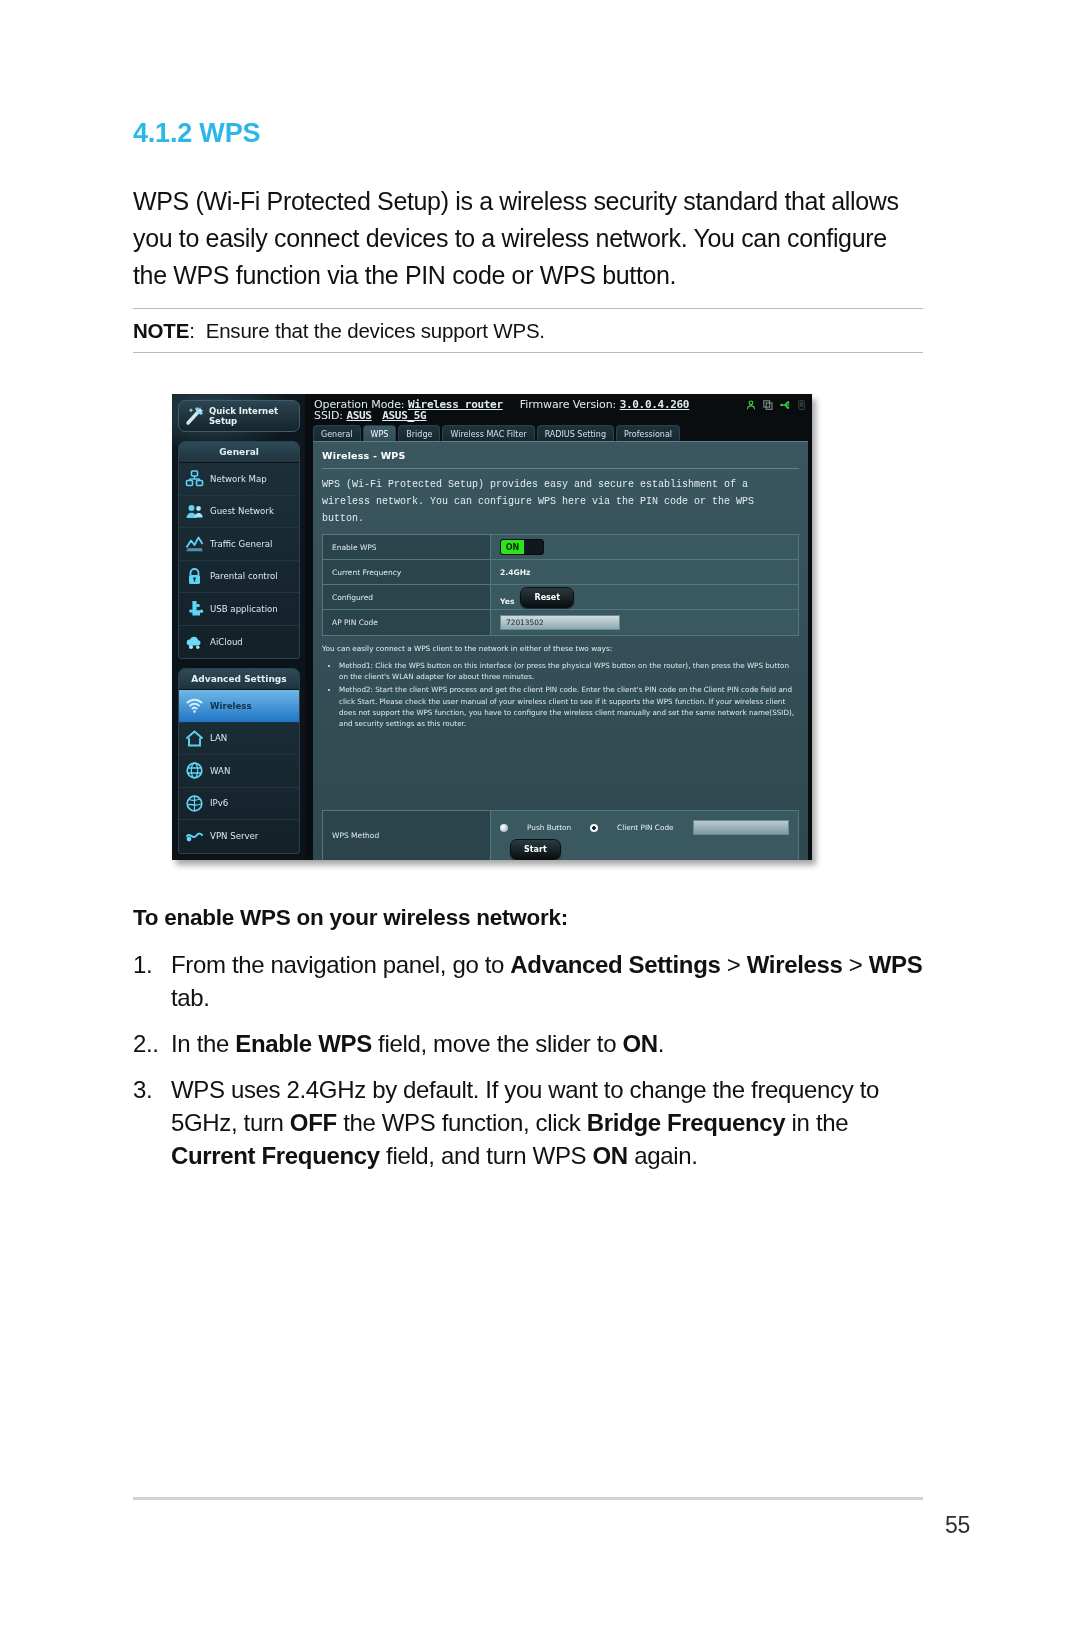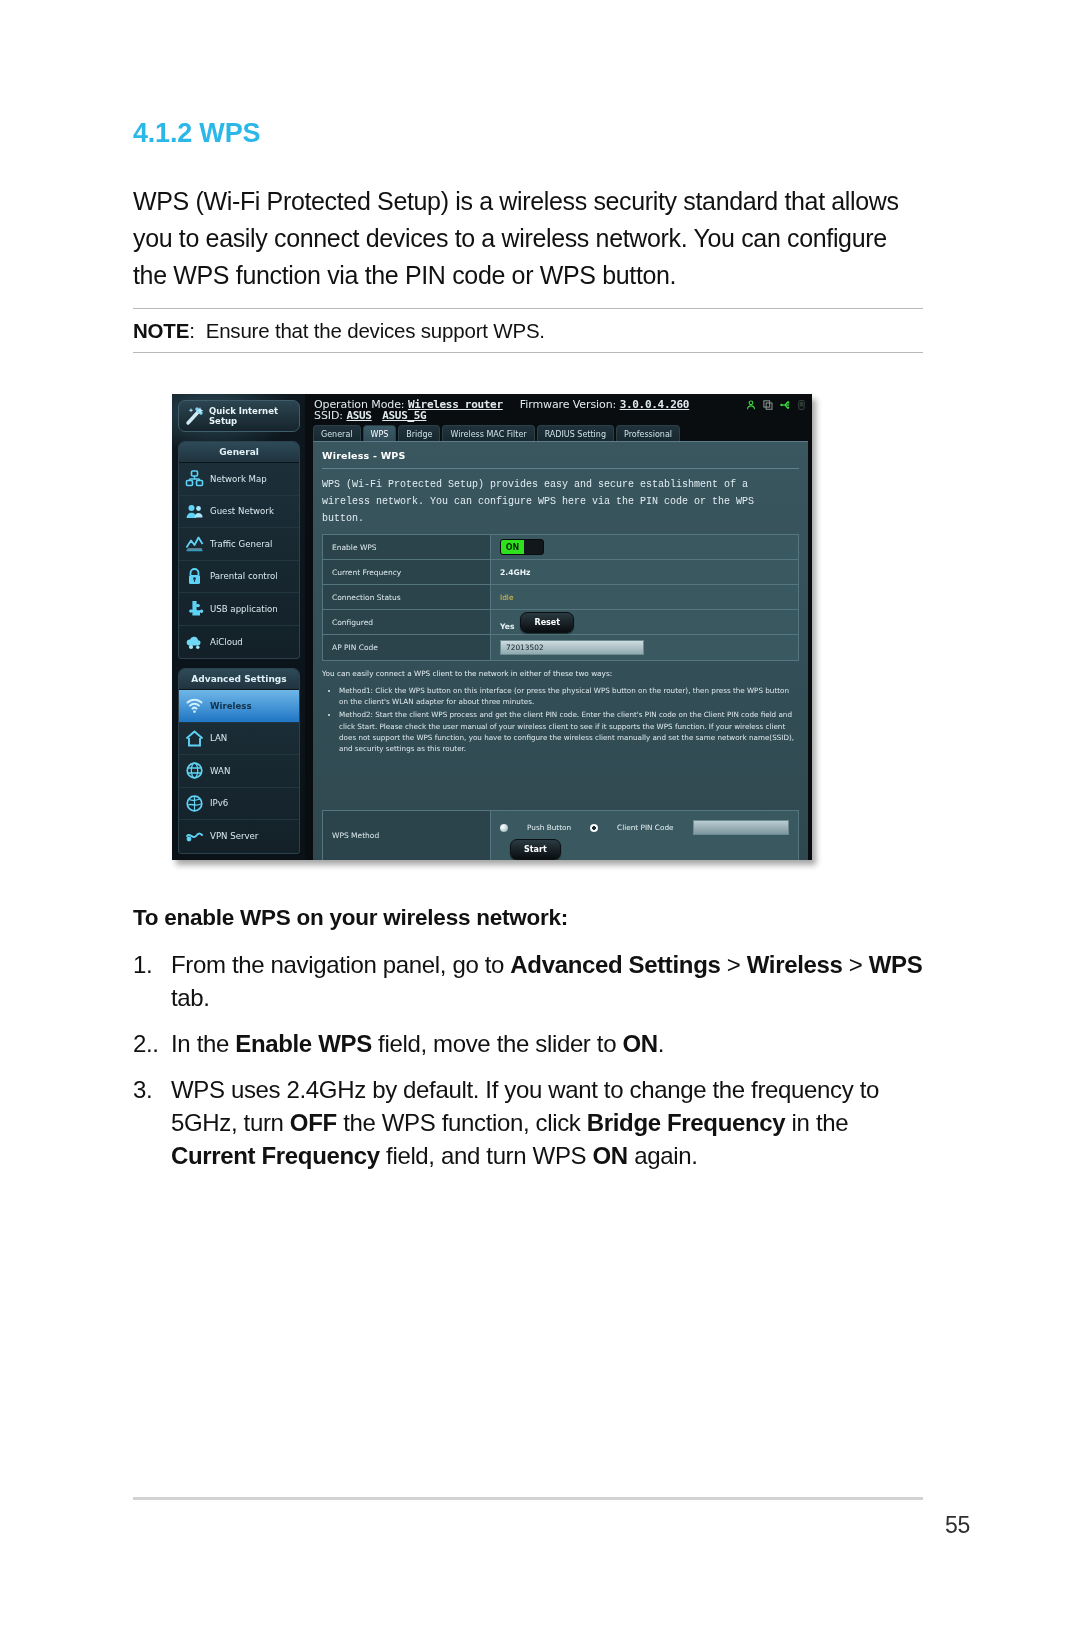--- a/index.html
+++ b/index.html
@@ -180,21 +180,21 @@
   .btn {
     background:linear-gradient(180deg,#2a3a41 0%,#090d0f 100%);
     border:1px solid #0b1012; border-radius:7px;
     color:#ffffff; font-size:8px; font-weight:bold;
     padding:5px 13px; display:inline-block; text-align:center;
     box-shadow:0 1px 1px rgba(0,0,0,.5);
   }
   .yes { color:#eaf3f6; font-size:7.6px; font-weight:bold; margin-right:6px; align-self:flex-end; padding-bottom:3px;}
 
   .input {
-    width:144px; height:15px;
+    width:120px; height:15px;
     background:linear-gradient(180deg,#cfdce0 0%, #8fa9af 100%);
     border:1px solid #6d8b92;
     color:#16262b; font-size:7.4px;
     display:flex; align-items:center; padding-left:5px;
   }
   .input.blank { background:linear-gradient(180deg,#b9ccd1 0%,#7d979e 100%); width:96px; }
 
   .howto { color:#e4eff3; font-size:7.3px; margin-top:8px; }
   .methods { margin:7px 0 0 0; padding-left:17px; }
   .methods li { color:#dfebef; font-size:7.2px; line-height:11.2px; margin-bottom:2px; }
@@ -477,26 +477,20 @@
               </div>
             </div>
 
             <div class="frow">
               <div class="fname">Current Frequency</div>
               <div class="fval">
                 <span class="txt">2.4GHz</span>
               </div>
             </div>
 
-            <div class="frow">
-              <div class="fname">Connection Status</div>
-              <div class="fval">
-                <span class="idle">Idle</span>
-              </div>
-            </div>
 
             <div class="frow">
               <div class="fname">Configured</div>
               <div class="fval">
                 <span class="yes">Yes</span>
                 <span class="btn">Reset</span>
               </div>
             </div>
 
             <div class="frow">

